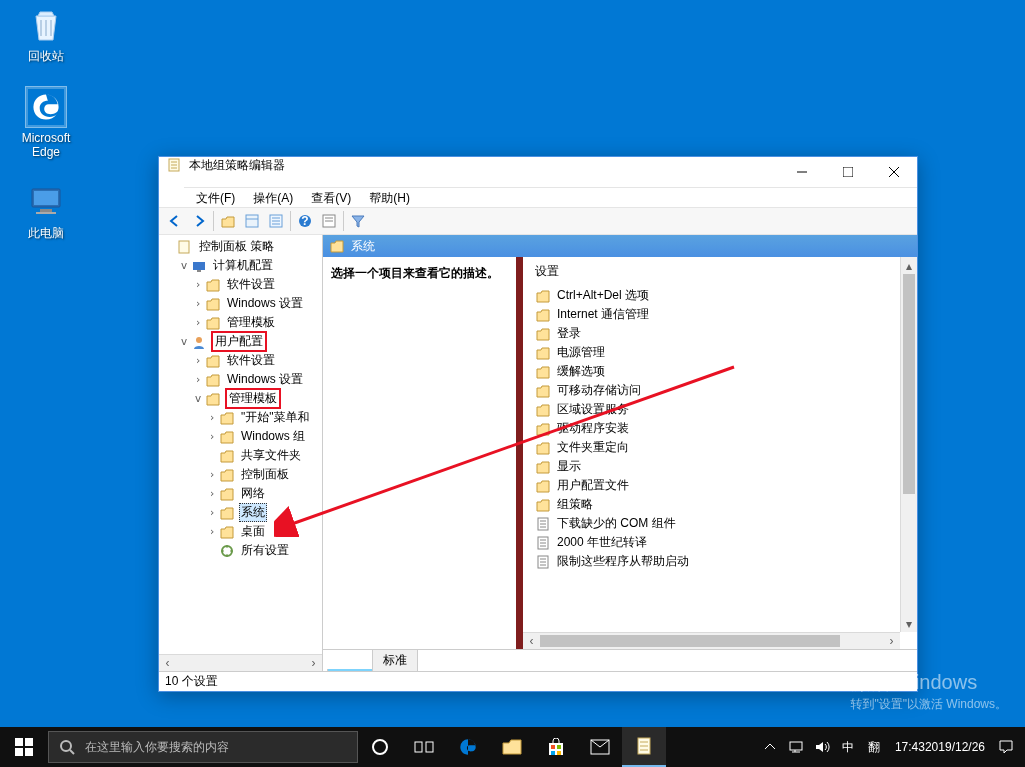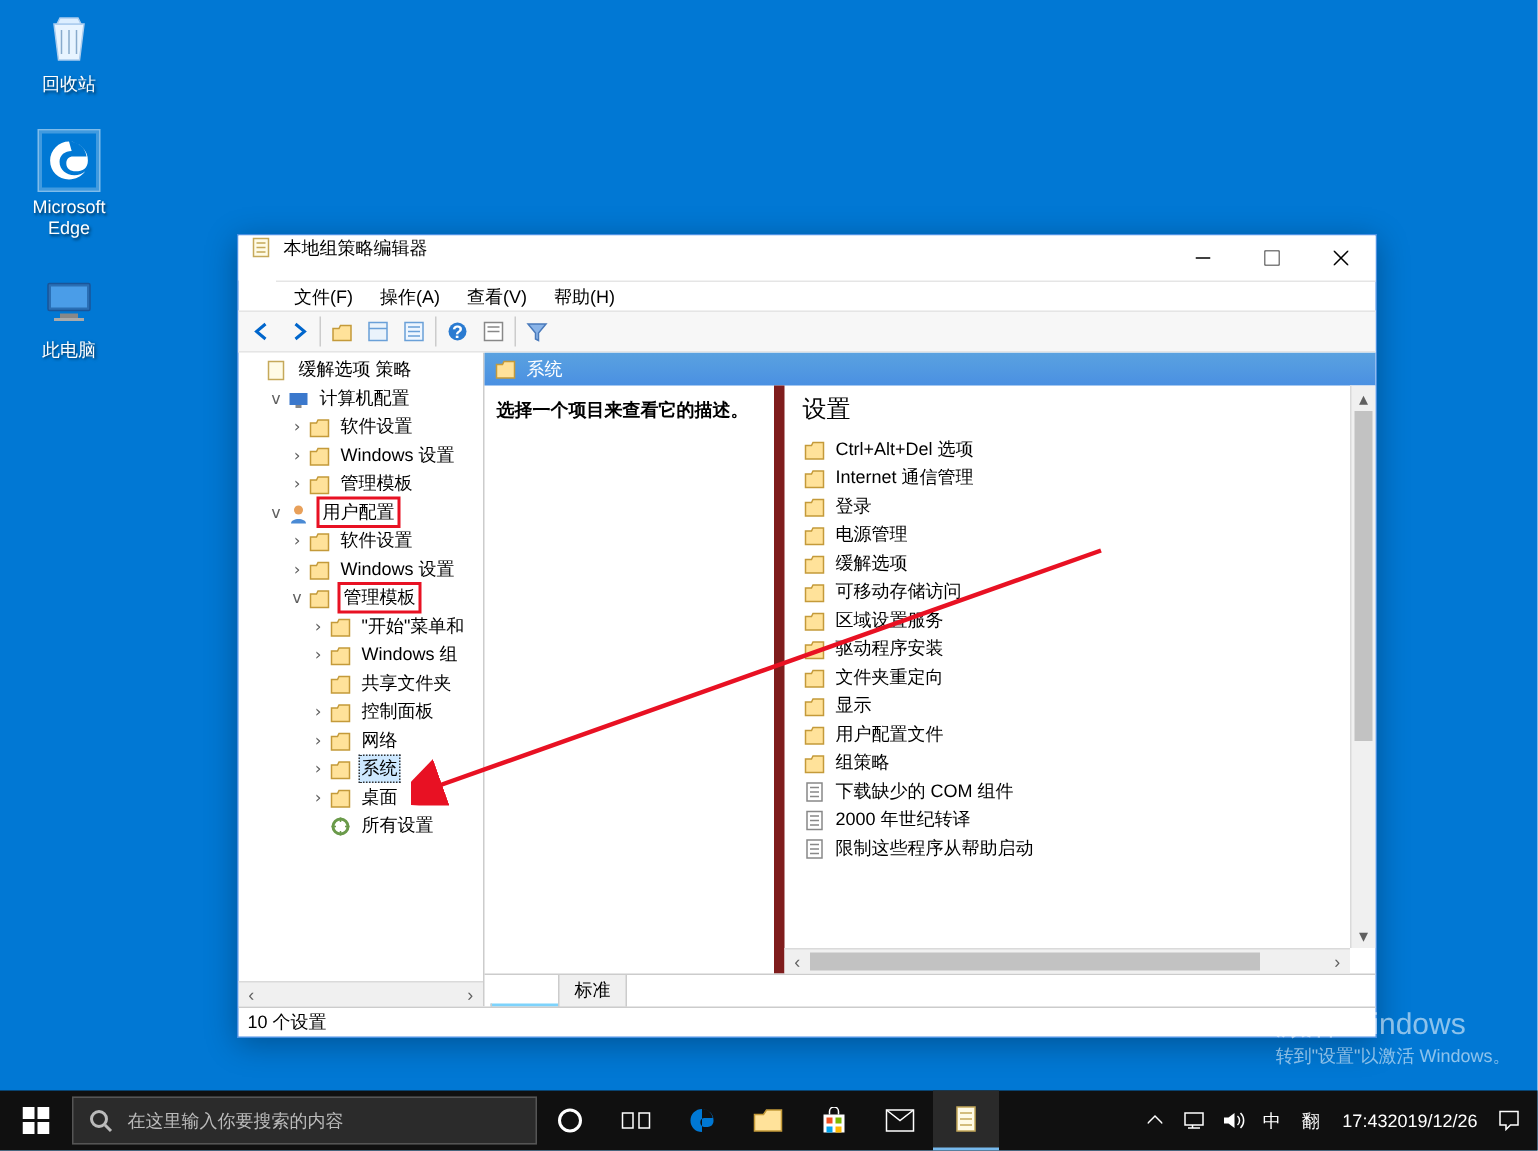--- a/index.html
+++ b/index.html
@@ -39,21 +39,21 @@
 .node.hl .lbl { border: 2px solid #e81123; padding: 0 2px; }
 .lbl { padding: 0 2px; }
 .ind1 { padding-left: 4px; } .ind2 { padding-left: 18px; } .ind3 { padding-left: 32px; } .ind4 { padding-left: 46px; }
 
 
 .content-panel { flex: 1; display: flex; flex-direction: column; }
 .content-header { height: 22px; background: linear-gradient(#5aa2e0,#4a90e2); color: #fff; display: flex; align-items: center; padding-left: 6px; gap: 6px; }
 .content-body { flex: 1; display: flex; }
 .desc-col { width: 200px; padding: 8px; border-right: 7px solid #7f1d1d; font-weight: bold; }
 .items-col { flex: 1; padding: 4px 0 0 4px; position: relative; }
-.items-col .hdr { font-size: 16px; padding: 2px 8px 6px 8px; }
+.items-col .hdr { font-size: 12px; padding: 2px 8px 6px 8px; }
 .items-list { }
 .item { display: flex; align-items: center; height: 19px; padding-left: 8px; gap: 6px; }
 .item .nic { width: 16px; height: 16px; }
 .vscroll { position: absolute; right: 0; top: 0; bottom: 17px; width: 17px; background: #f0f0f0; border-left: 1px solid #dadada; display: flex; flex-direction: column; }
 .vscroll .arrow { height: 17px; display: flex; align-items: center; justify-content: center; color: #606060; }
 .vscroll .thumb { margin: 0 2px; background: #c2c2c2; flex: 0 0 220px; }
 .vscroll .track { flex: 1; }
 .hscroll { position: absolute; left: 0; right: 17px; bottom: 0; height: 17px; background: #f0f0f0; border-top: 1px solid #dadada; display: flex; }
 .hscroll .arrow { width: 17px; display: flex; align-items: center; justify-content: center; color: #606060; }
 .hscroll .thumb { margin: 2px 0; background: #c2c2c2; flex: 0 0 300px; }
@@ -207,21 +207,21 @@
 
     <div class="tree-panel">
       <div class="tree">
         <div class="node ind1">
             <span class="twist"></span>
             <span class="nic">
               <svg width="16" height="16">
                 <rect x="2" y="2" width="10" height="12" fill="#fffbe6" stroke="#c5a95a"></rect>
               </svg>
             </span>
-            <span class="lbl">缓解选项 策略</span>
+            <span class="lbl">控制面板 策略</span>
           </div>
         <div class="node ind2">
             <span class="twist">v</span>
             <span class="nic">
               <svg width="16" height="16">
                 <rect x="2" y="4" width="12" height="8" fill="#3b78cc"></rect>
                 <rect x="6" y="12" width="4" height="2" fill="#888"></rect>
               </svg>
             </span>
             <span class="lbl">计算机配置</span>

